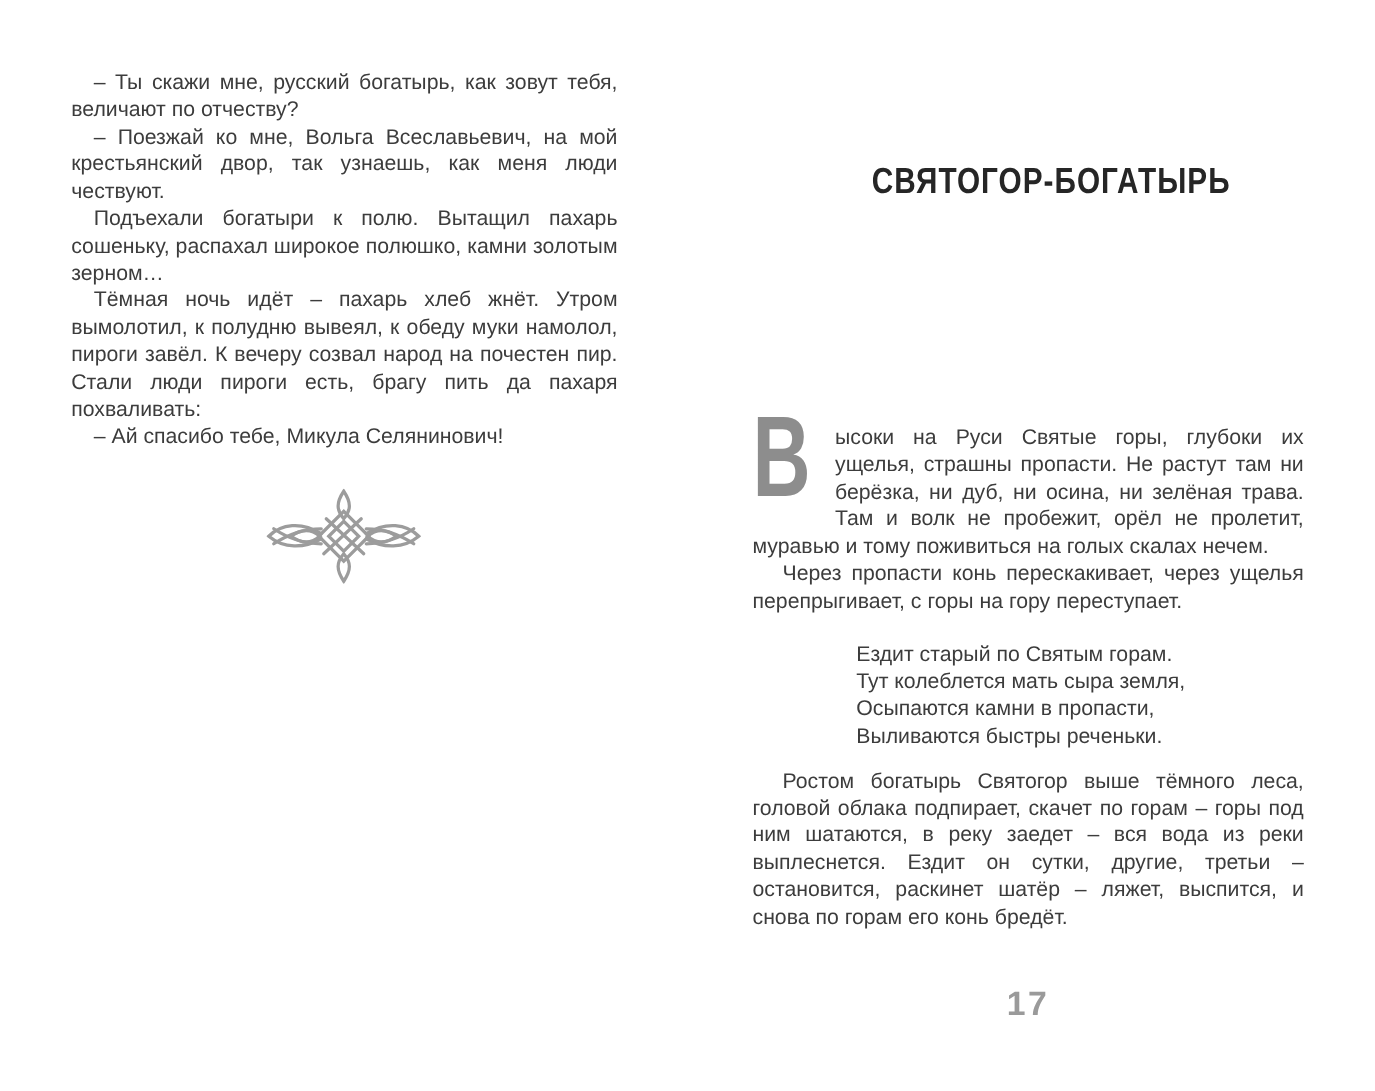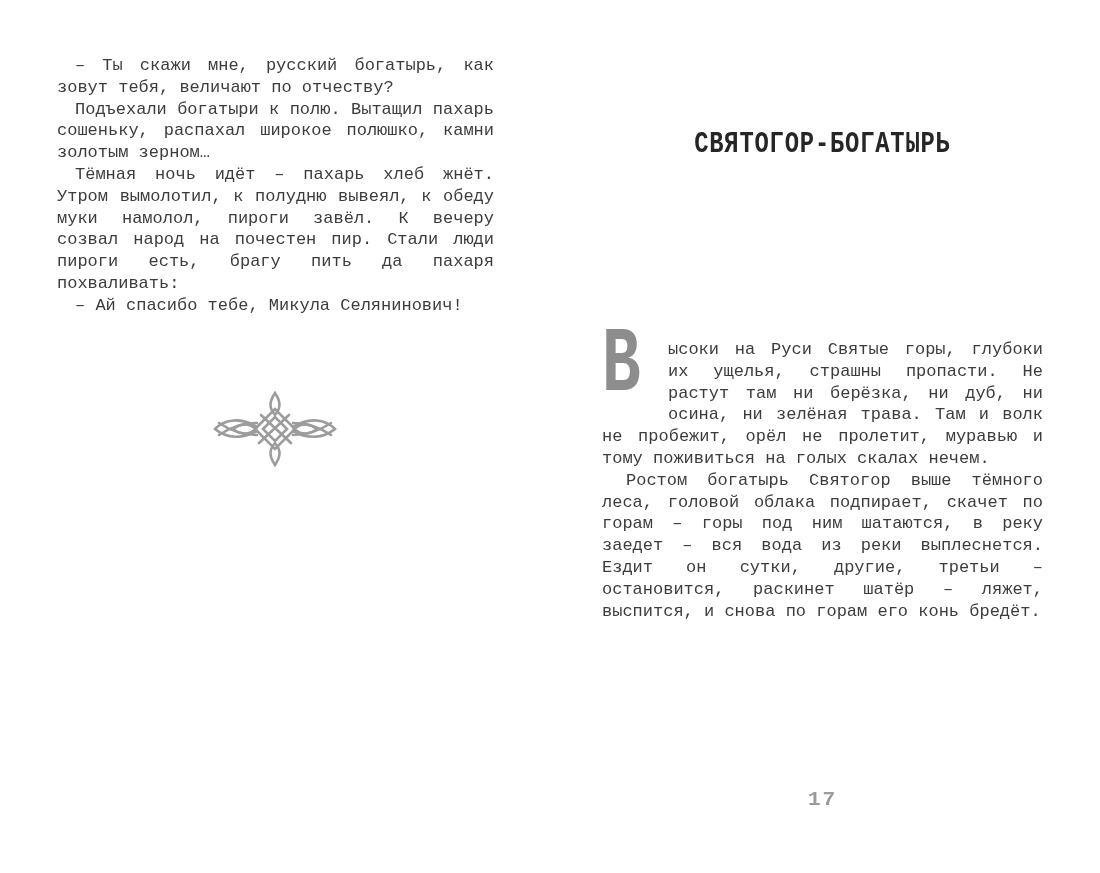--- a/index.html
+++ b/index.html
@@ -6,21 +6,21 @@
     margin: 0;
     padding: 0;
     background: #ffffff;
   }
   #book {
     position: relative;
     width: 1100px;
     height: 873px;
     background: var(--background, #ffffff);
     overflow: hidden;
-    font-family: Liberation Mono, monospace;
+    font-family: Liberation Sans, sans-serif;
   }
   .text-col {
     position: absolute;
     color: var(--body-text, #3c3c3c);
     font-size: 17px;
     line-height: 21.8px;
     text-align: justify;
   }
   #left-col  { left: 57px;  top: 55px;  width: 437px; }
   #right-col { left: 602px; top: 339px; width: 441px; }
@@ -49,24 +49,24 @@
   
   .verse {
     margin: 21px 0 14px 83px;
     text-align: left;
   }
   .verse-line { white-space: nowrap; }
 
   
   #chapter-title {
     position: absolute;
-    left: 602px;
+    left: 575px;
     top: 128px;
     width: 441px;
-    text-align: center;
+    text-align: right;
     color: var(--title-text, #262626);
   }
   .title-inner {
     display: inline-block;
     font-weight: 700;
     font-size: 29px;
     line-height: 34px;
     letter-spacing: 1px;
     transform: scaleX(0.82);
     transform-origin: center;
@@ -74,21 +74,21 @@
   }
 
   
   #page-number {
     position: absolute;
     left: 602px;
     top: 788px;
     width: 441px;
     text-align: center;
     color: var(--page-number, #9a9a9a);
-    font-size: 21px;
+    font-size: 27px;
     font-weight: 700;
     letter-spacing: 2px;
   }
 
   
   #ornament {
     position: absolute;
     left: 213px;
     top: 391px;
     width: 124px;
@@ -96,20 +96,21 @@
   }
   #ornament svg { display: block; }
 </style>
 </head>
 <body>
 
 <div id="book">
 
   <div id="left-col" class="text-col">
     <p>– Ты скажи мне, русский богатырь, как зовут тебя, величают по отчеству?</p>
+    <p>– Поезжай ко мне, Вольга Всеславьевич, на мой крестьянский двор, так узнаешь, как меня люди чествуют.</p>
     <p>Подъехали богатыри к полю. Вытащил пахарь сошеньку, распахал широкое полюшко, камни золотым зерном…</p>
     <p>Тёмная ночь идёт – пахарь хлеб жнёт. Утром вымолотил, к полудню вывеял, к обеду муки намолол, пироги завёл. К вечеру созвал народ на почестен пир. Стали люди пироги есть, брагу пить да пахаря похваливать:</p>
     <p>– Ай спасибо тебе, Микула Селянинович!</p>
   </div>
 
   <div id="ornament">
     <svg width="124" height="76" viewBox="0 0 124 76" xmlns="http://www.w3.org/2000/svg">
       <g fill="none" stroke="var(--ornament, #9c9c9c)" stroke-width="2.6" stroke-linecap="round">
 
         <path d="M42,38 L62,18 L82,38 L62,58 Z"></path>
@@ -138,20 +139,27 @@
   <div id="chapter-title">
     <span class="title-inner">СВЯТОГОР-БОГАТЫРЬ</span>
   </div>
 
   <div id="right-col" class="text-col">
     <p class="opening">
       <span class="dropcap-box">
           <span class="dropcap-glyph">В</span>
         </span><span>ысоки на Руси Святые горы, глубоки их ущелья, страшны пропасти. Не растут там ни берёзка, ни дуб, ни осина, ни зелёная трава. Там и волк не пробежит, орёл не пролетит, муравью и тому поживиться на голых скалах нечем.</span>
     </p>
+    <p>Через пропасти конь перескакивает, через ущелья перепрыгивает, с горы на гору переступает.</p>
 
+    <div class="verse">
+      <div class="verse-line">Ездит старый по Святым горам.</div>
+      <div class="verse-line">Тут колеблется мать сыра земля,</div>
+      <div class="verse-line">Осыпаются камни в пропасти,</div>
+      <div class="verse-line">Выливаются быстры реченьки.</div>
+    </div>
 
     <p>Ростом богатырь Святогор выше тёмного леса, головой облака подпирает, скачет по горам – горы под ним шатаются, в реку заедет – вся вода из реки выплеснется. Ездит он сутки, другие, третьи – остановится, раскинет шатёр – ляжет, выспится, и снова по горам его конь бредёт.</p>
   </div>
 
   <div id="page-number">17</div>
 
 </div>
 
 </body></html>

